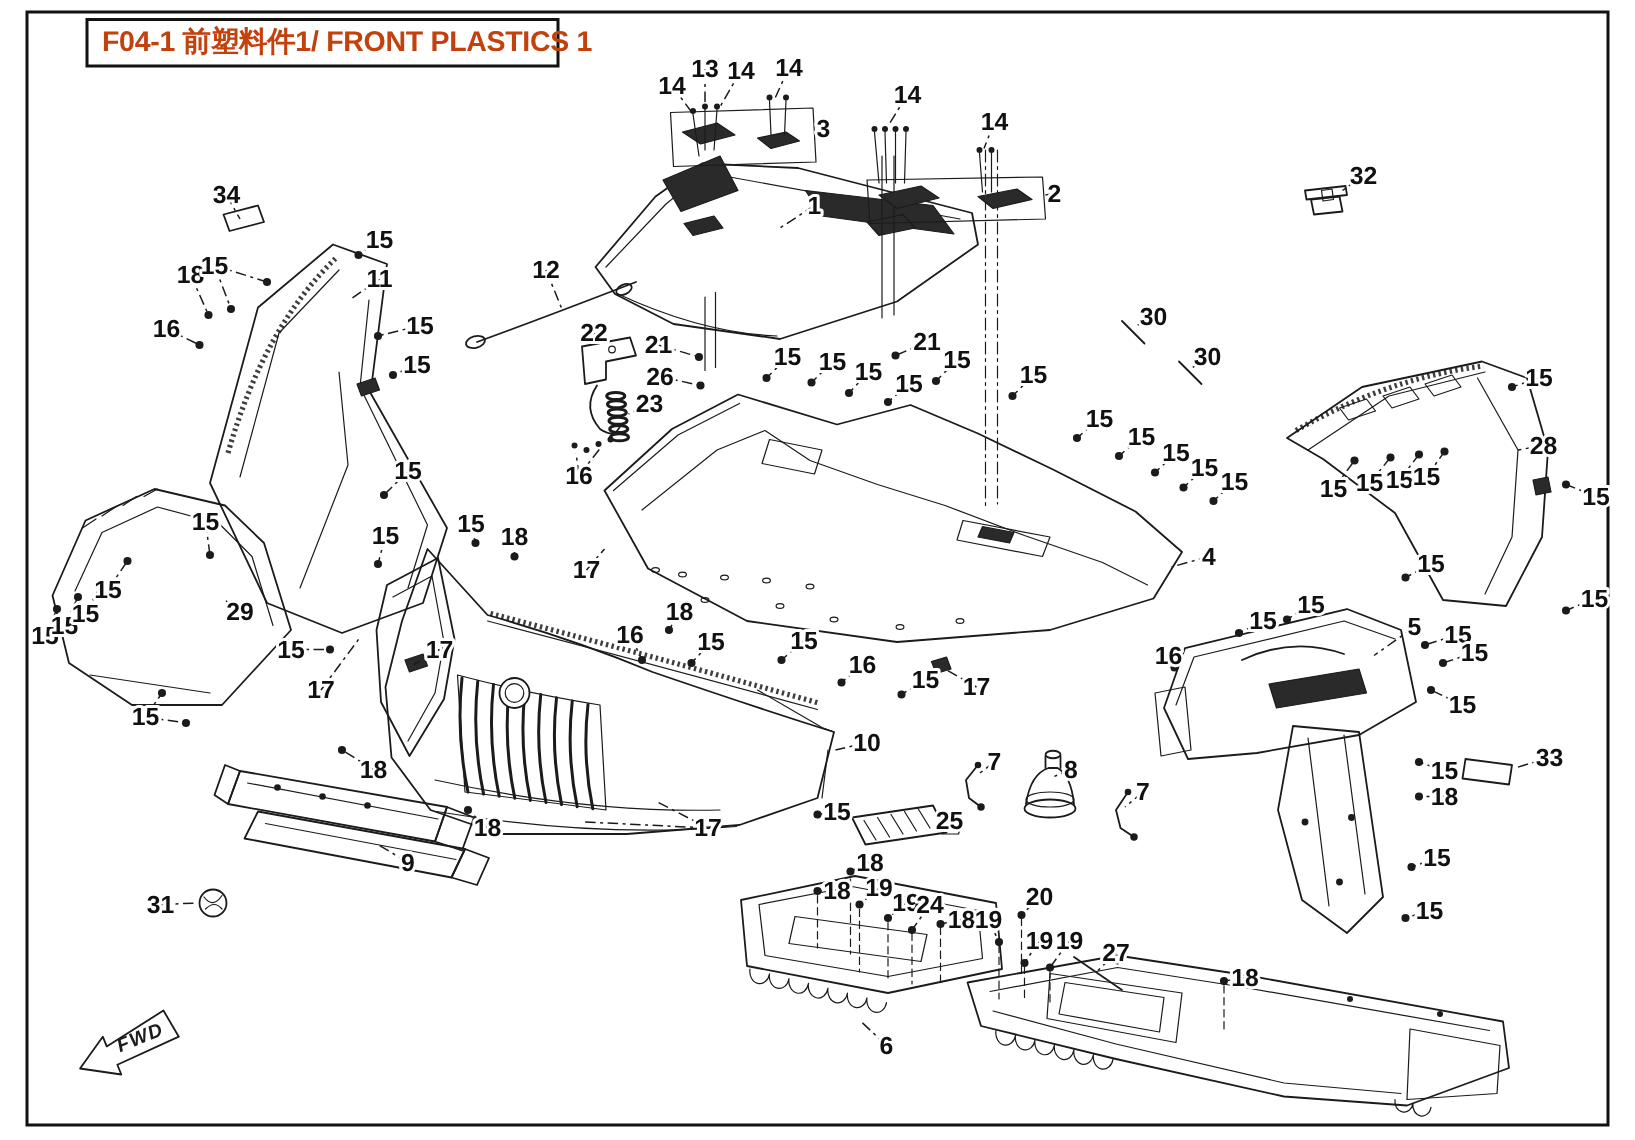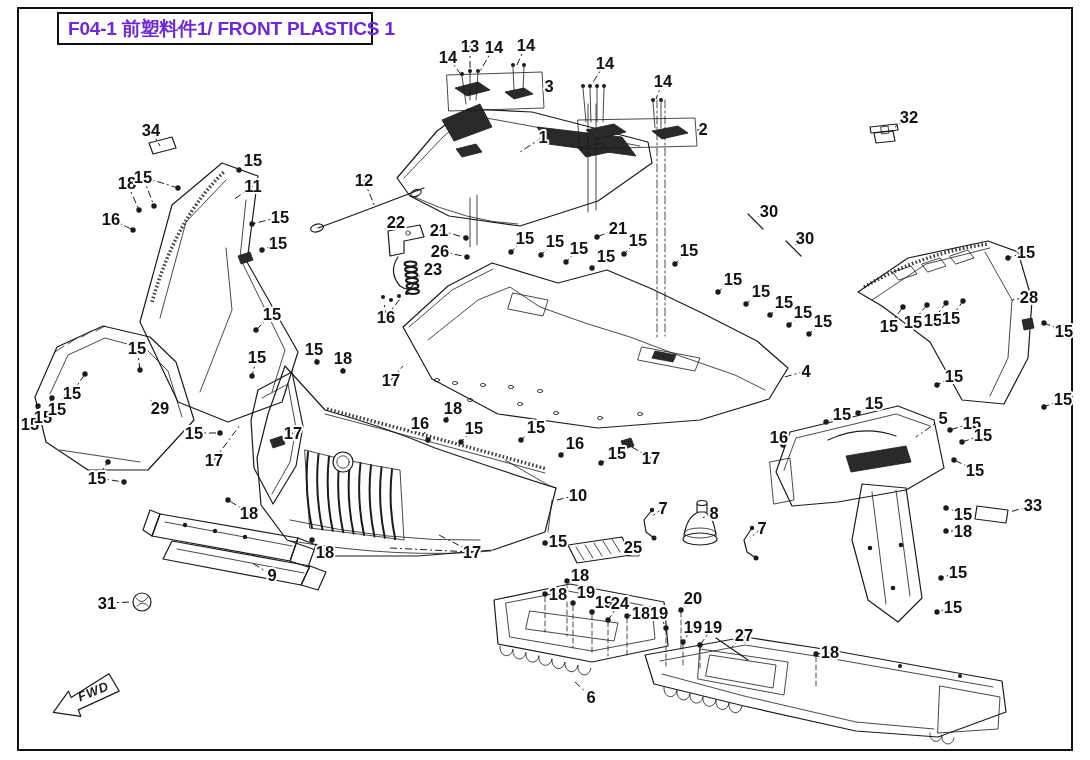--- a/index.html
+++ b/index.html
@@ -1,21 +1,21 @@
 <!DOCTYPE html>
 <html><head>
 <meta charset="utf-8">
 <style>
   html,body{margin:0;padding:0;background:#fff;}
   #stage{position:relative;width:1090px;height:760px;background:#fff;overflow:hidden;
          font-family:"Liberation Sans",sans-serif;}
   #diagram{position:absolute;left:0;top:0;}
   #title-box{position:absolute;left:57px;top:12px;width:316px;height:33px;box-sizing:border-box;
     border:2px solid #111;background:#fff;font-weight:bold;font-size:19px;line-height:29px;
-    padding-left:9px;color:#6d28d9;white-space:nowrap;letter-spacing:-0.2px;}
+    padding-left:9px;color:#c2410c;white-space:nowrap;letter-spacing:-0.2px;}
   .p{fill:none;stroke:#1b1b1b;stroke-width:1.2;stroke-linejoin:round;stroke-linecap:round;}
   .pw{fill:#fff;stroke:#1b1b1b;stroke-width:1.2;stroke-linejoin:round;}
   .pd{fill:#2a2a2a;stroke:#1b1b1b;stroke-width:0.8;stroke-linejoin:round;}
   .thin{stroke-width:0.8;}
   .thick{stroke-width:2;}
   .dash{stroke-dasharray:5 3;}
   .dashdot{stroke-dasharray:8 3 2 3;}
   .hatch{fill:none;stroke:#1b1b1b;stroke-width:3.5;stroke-dasharray:1.6 2.2;opacity:.85;}
   .leader{stroke:#1b1b1b;stroke-width:1;stroke-dasharray:7 3 2 3;}
   .fdot{fill:#1b1b1b;}

